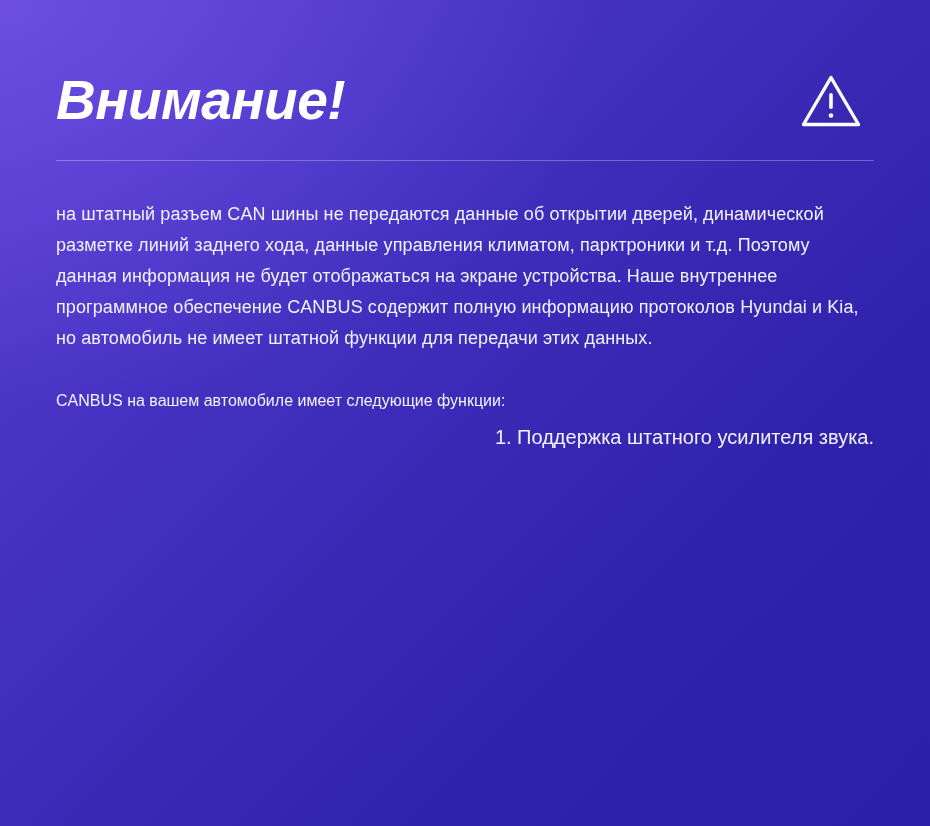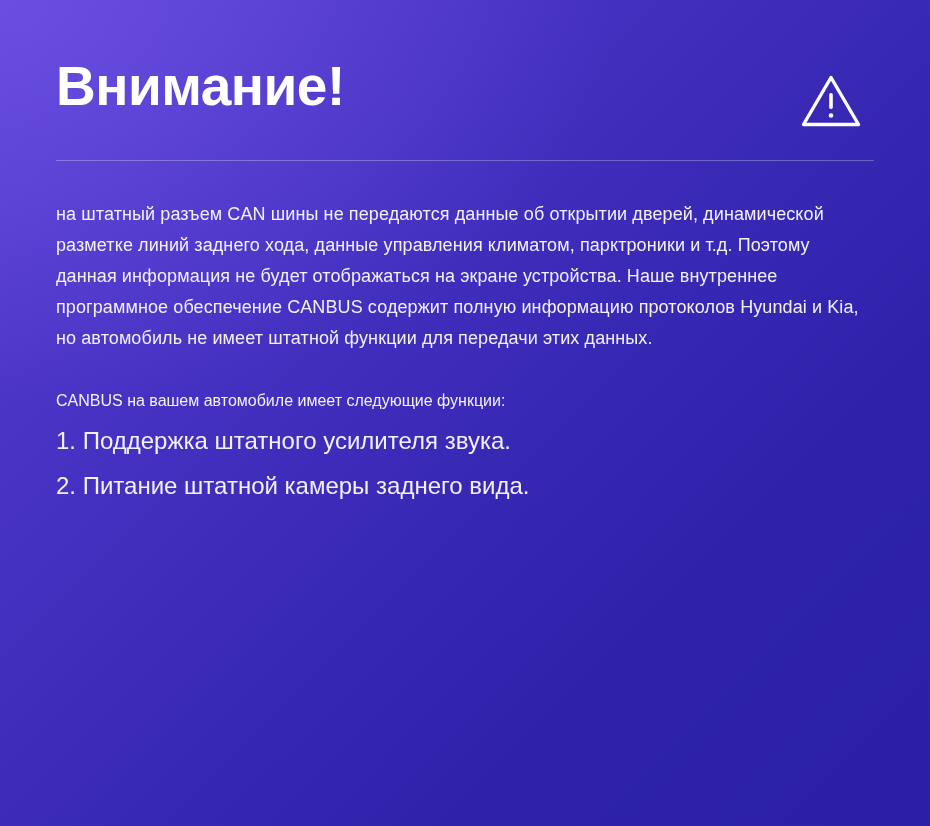--- a/index.html
+++ b/index.html
@@ -27,22 +27,23 @@
     content: "";
     position: absolute;
     left: 0; top: 0; right: 0; bottom: 0;
     background: radial-gradient(120% 90% at 0% 0%, rgba(120,90,235,0.55) 0%, rgba(60,40,190,0.0) 55%);
     pointer-events: none;
   }
   .header-row {
     position: relative;
     z-index: 2;
     display: flex;
-    align-items: flex-start;
+    align-items: flex-end;
     justify-content: space-between;
+    font-style: italic;
   }
   .title {
     margin: 0;
     font-size: 55px;
     line-height: 1.05;
     font-weight: bold;
     letter-spacing: -0.5px;
     color: #ffffff;
   }
   .warn-icon {
@@ -79,24 +80,25 @@
     color: #f3f1ff;
   }
   .functions-list {
     position: relative;
     z-index: 2;
     margin: 6px 0 0 0;
     padding: 0;
     list-style: none;
   }
   .functions-list li {
-    font-size: 24px;
+    font-size: 20px;
     line-height: 1.85;
     font-weight: 500;
     color: #f3f1ff;
+    text-align: right;
   }
 </style>
 </head>
 <body>
 
 <div class="notice-card">
 
   <div class="header-row">
     <h1 class="title">Внимание!</h1>
     <span class="warn-icon">
@@ -109,16 +111,15 @@
   </div>
 
   <div class="divider"></div>
 
   <p class="body-text">на штатный разъем CAN шины не передаются данные об открытии дверей, динамической разметке линий заднего хода, данные управления климатом, парктроники и т.д. Поэтому данная информация не будет отображаться на экране устройства. Наше внутреннее программное обеспечение CANBUS содержит полную информацию протоколов Hyundai и Kia, но автомобиль не имеет штатной функции для передачи этих данных.</p>
 
   <p class="functions-intro">CANBUS на вашем автомобиле имеет следующие функции:</p>
 
   <ul class="functions-list">
     <li>1. Поддержка штатного усилителя звука.</li>
-    <li>2. Питание штатной камеры заднего вида.</li>
   </ul>
 
 </div>
 
 </body></html>

